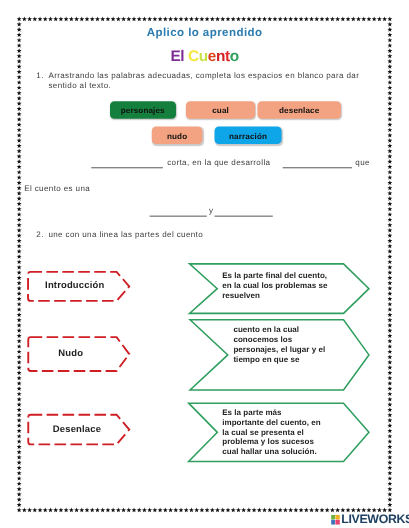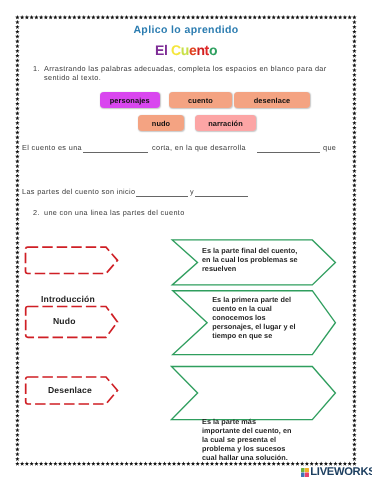--- a/index.html
+++ b/index.html
@@ -54,65 +54,63 @@
 
   <div class="t1">Aplico lo aprendido</div>
   <div class="t2"><span style="color: rgb(126, 45, 150);">E</span><span style="color: rgb(126, 45, 150);">l</span><span style="color: rgb(126, 45, 150);">&nbsp;</span><span style="color: rgb(245, 230, 60);">C</span><span style="color: rgb(200, 224, 72);">u</span><span style="color: rgb(224, 66, 32);">e</span><span style="color: rgb(208, 32, 32);">n</span><span style="color: rgb(224, 40, 40);">t</span><span style="color: rgb(47, 160, 96);">o</span></div>
 
   <div class="q1">
     <span class="num">1.</span>
     <span class="txt">Arrastrando las palabras adecuadas, completa los espacios en blanco para dar sentido al texto.</span>
   </div>
 
   <div class="chips">
-      <div class="chip" style="left: 99.5px; top: 92px; width: 60.5px; height: 16px; background: #d946ef;">personajes</div>
-      <div class="chip" style="left: 169px; top: 92px; width: 63px; height: 16px; background: rgb(244, 163, 130);">cuento</div>
+      <div class="chip" style="left: 99.5px; top: 92px; width: 60.5px; height: 16px; background: #15803d;">personajes</div>
+      <div class="chip" style="left: 169px; top: 92px; width: 63px; height: 16px; background: rgb(244, 163, 130);">cual</div>
       <div class="chip" style="left: 234px; top: 92px; width: 76px; height: 16px; background: rgb(244, 163, 130);">desenlace</div>
       <div class="chip" style="left: 138px; top: 115px; width: 46px; height: 16px; background: rgb(244, 163, 130);">nudo</div>
-      <div class="chip" style="left: 195px; top: 115px; width: 61px; height: 16px; background: #fca5a5; text-align: right;">narración</div>
+      <div class="chip" style="left: 195px; top: 115px; width: 61px; height: 16px; background: #0ea5e9; text-align: right;">narración</div>
     </div>
 
   <div class="para">
       <div class="pline" style="top: 143px;">
-        <span class="ptxt" style="left: 22px;">El cuento es una</span>
+        <span class="ptxt" style="left: 22px; margin-top: 24px;">El cuento es una</span>
         <span class="blank" style="left: 83px; width: 65px;"></span>
         <span class="ptxt" style="left: 152px;">corta, en la que desarrolla</span>
         <span class="blank" style="left: 257px; width: 63px;"></span>
         <span class="ptxt" style="left: 323px;">que</span>
       </div>
       <div class="pline" style="top: 187px;">
-        <span class="ptxt" style="left: 22px;">Las partes del cuento son inicio</span>
         <span class="blank" style="left: 136px; width: 52px;"></span>
         <span class="ptxt" style="left: 190px;">y</span>
         <span class="blank" style="left: 195px; width: 53px;"></span>
       </div>
     </div>
 
   <div class="q2"><span class="n2">2.</span><span>une con una linea las partes del cuento</span></div>
 
   <div class="diagram">
     <svg class="dsvg" width="372" height="200" viewBox="0 0 372 200">
         <path d="M27.7,247.2 L106,247.2 L117.5,260.35 L106,273.5 L27.7,273.5 Q25.5,273.5 25.5,271.3 L25.5,249.39999999999998 Q25.5,247.2 27.7,247.2 Z" fill="none" stroke="#cf1f25" stroke-width="1.7" stroke-dasharray="10.5 4" transform="translate(0,-230)"></path>
         <path d="M27.9,306.5 L106,306.5 L117.5,321.9 L106,337.3 L27.9,337.3 Q25.7,337.3 25.7,335.1 L25.7,308.7 Q25.7,306.5 27.9,306.5 Z" fill="none" stroke="#cf1f25" stroke-width="1.7" stroke-dasharray="10.5 4" transform="translate(0,-230)"></path>
         <path d="M27.9,377 L106,377 L117.5,390.5 L106,404 L27.9,404 Q25.7,404 25.7,401.8 L25.7,379.2 Q25.7,377 27.9,377 Z" fill="none" stroke="#cf1f25" stroke-width="1.7" stroke-dasharray="10.5 4" transform="translate(0,-230)"></path>
         <path d="M172.3,239.9 L312.3,239.9 L335.4,262.4 L312.3,284.9 L172.3,284.9 L197.5,262.4 Z" fill="none" stroke="#2f9e5e" stroke-width="1.4" transform="translate(0,-230)"></path>
         <path d="M172.8,290.7 L312.3,290.7 L335.4,322.65 L312.3,354.6 L172.8,354.6 L207.1,322.65 Z" fill="none" stroke="#2f9e5e" stroke-width="1.4" transform="translate(0,-230)"></path>
         <path d="M171.5,366.5 L312.3,366.5 L335.4,393.05 L312.3,419.6 L171.5,419.6 L197.6,393.05 Z" fill="none" stroke="#2f9e5e" stroke-width="1.4" transform="translate(0,-230)"></path>
       </svg>
-  <div class="redlabel" style="left: 41px; top: 25.3px; margin-top: 40px;">Introducción</div><div class="redlabel" style="left: 53px; top: 86.7px;">Nudo</div><div class="redlabel" style="left: 48px; top: 155.5px;">Desenlace</div><div class="greentext" style="left: 202px; top: 15.9px;">
+  <div class="redlabel" style="left: 41px; top: 25.3px;">Introducción</div><div class="redlabel" style="left: 53px; top: 86.7px;">Nudo</div><div class="redlabel" style="left: 48px; top: 155.5px;">Desenlace</div><div class="greentext" style="left: 202px; top: 15.9px;">
         <div>Es la parte final del cuento,</div>
         <div>en la cual los problemas se</div>
         <div>resuelven</div>
       </div><div class="greentext" style="left: 212.2px; top: 64.9px;">
-        <div>Es la primera parte del</div>
         <div>cuento en la cual</div>
         <div>conocemos los</div>
         <div>personajes, el lugar y el</div>
         <div>tiempo en que se</div>
-      </div><div class="greentext" style="left: 202px; top: 139.6px; margin-top: 47px;">
+      </div><div class="greentext" style="left: 202px; top: 139.6px;">
         <div>Es la parte más</div>
         <div>importante del cuento, en</div>
         <div>la cual se presenta el</div>
         <div>problema y los sucesos</div>
         <div>cual hallar una solución.</div>
       </div></div>
 
   <div class="logo">
     <svg class="lwicon" width="8" height="9" viewBox="0 0 8 9">
       <rect x="0" y="0" width="3.5" height="4.2" rx="0.5" fill="#6cb33f"></rect>

